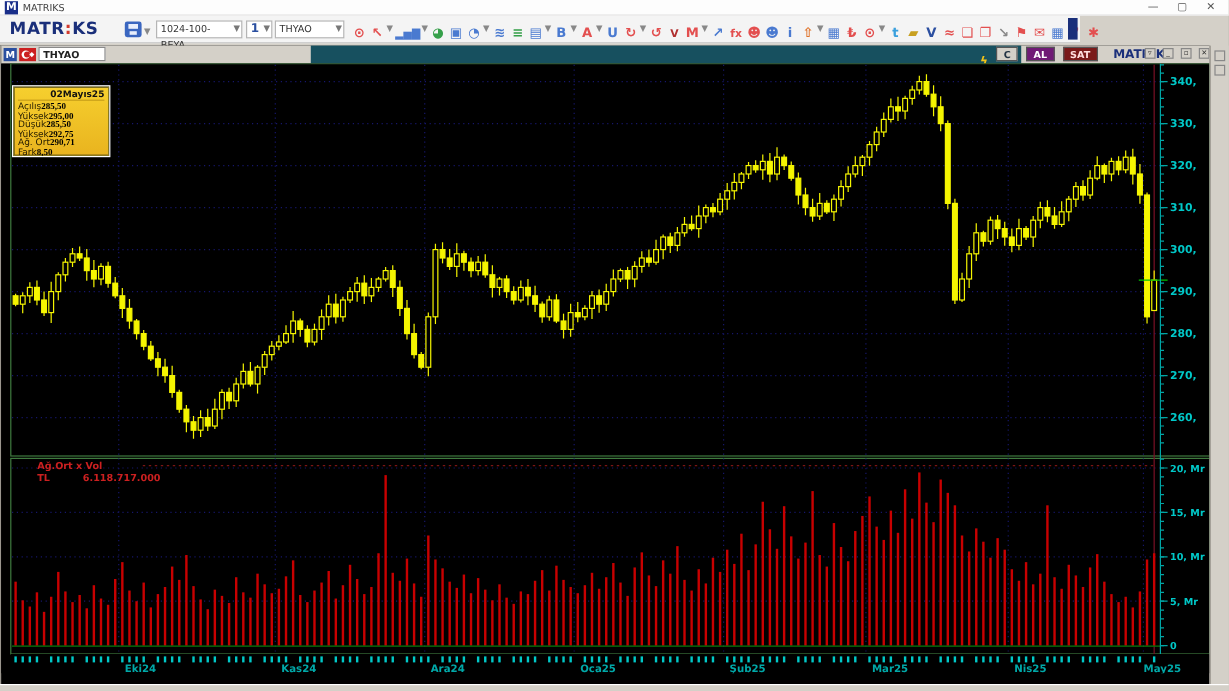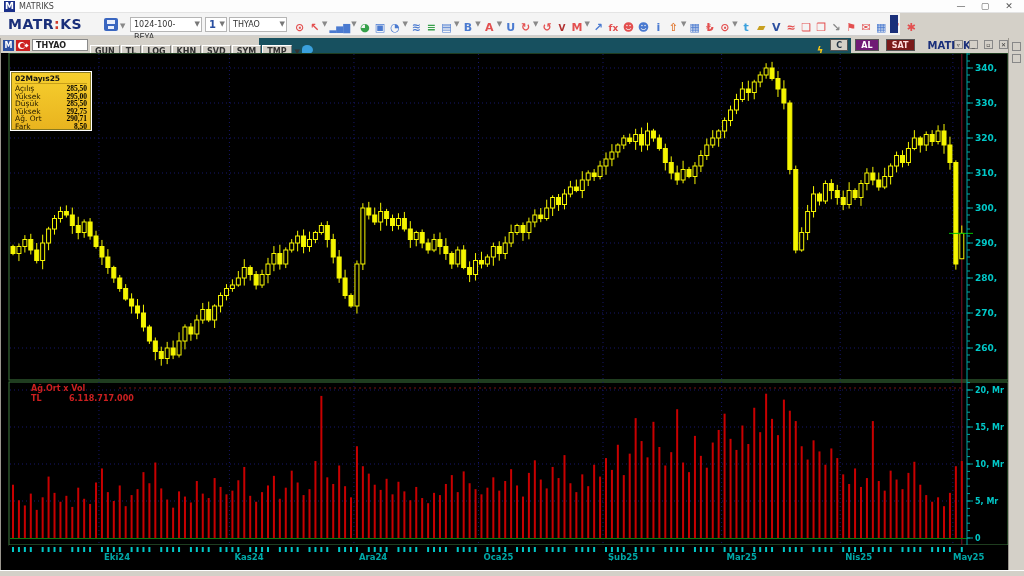--- a/index.html
+++ b/index.html
@@ -76,23 +76,23 @@
     font-size:6px; color:#333; text-align:center; line-height:8px; margin-left:1px; vertical-align:top;}
 
   
   #canvas-wrap { position:absolute; left:0; top:15px; width:1007px; height:508px; background:#000; }
   svg text { font-family:"DejaVu Sans", sans-serif; }
 
   
   #infobox { position:absolute; left:10px; top:19px; width:80px; height:58px;
     background:linear-gradient(#f6cf2e,#e9b41f); border:1px solid #8a7a20; outline:1px solid #fff;
     font-size:7.5px; color:#221a00; padding:1px 3px; }
-  #infobox .hd { text-align:left; font-weight:bold; font-size:7.5px; color:#111;
+  #infobox .hd { text-align:right; font-weight:bold; font-size:7.5px; color:#111;
     border-bottom:1px solid #c79f1a; margin-bottom:1px; }
-  .irow { display:flex; justify-content:space-between; line-height:7.6px; }
+  .irow { display:flex; line-height:7.6px; }
   .irow .v { font-weight:bold; color:#000;font-family:Liberation Serif, serif; }
   #corner { position:absolute; left:966px; top:517px; width:41px; height:17px; background:#d4d0c8; }
   #corner .sync { color:#2a5fd0; font-size:10px; font-weight:bold; position:absolute; left:3px; top:2px;}
   #corner .nav { position:absolute; left:17px; top:3px; font-size:8px; color:#2a5fd0; }
 
   
   #rightcol { left:1008px; top:38px; width:16px; height:538px; background:#d4d0c8;
     border-left:1px solid #9a968e; }
   #rightcol .sq { position:absolute; left:3px; width:9px; height:9px; background:#d4d0c8;
     border:1px solid #888; }
@@ -131,21 +131,20 @@
   <div id="chartwin" class="abs">
     <div id="chead">
       <div class="teal"></div>
       <span class="micon">M</span>
       <span id="flag">
         <span class="c1"></span>
           <span class="c2"></span>
           <span class="st"></span>
         </span>
       <div id="symfield">THYAO</div>
-      <span id="cbtns"><span class="cbtn">GUN</span><span class="cbtn">TL</span><span class="cbtn">LOG</span><span class="cbtn">KHN</span><span class="cbtn">SVD</span><span class="cbtn">SYM</span><span class="cbtn">TMP</span><span id="cbcaret">▼</span><span id="tweet"></span></span>
       <span id="rbtns">
         <span id="bolt">ϟ</span>
         <span class="hbtn" id="btn-c">C</span>
         <span class="hbtn" id="btn-al">AL</span>
         <span class="hbtn" id="btn-sat">SAT</span>
         <span id="hbrand"><span>MATR</span><span class="dots">:</span><span>KS</span></span>
       </span>
       <span id="hctrls">
         <span class="hc">▿</span>
         <span class="hc">_</span>

